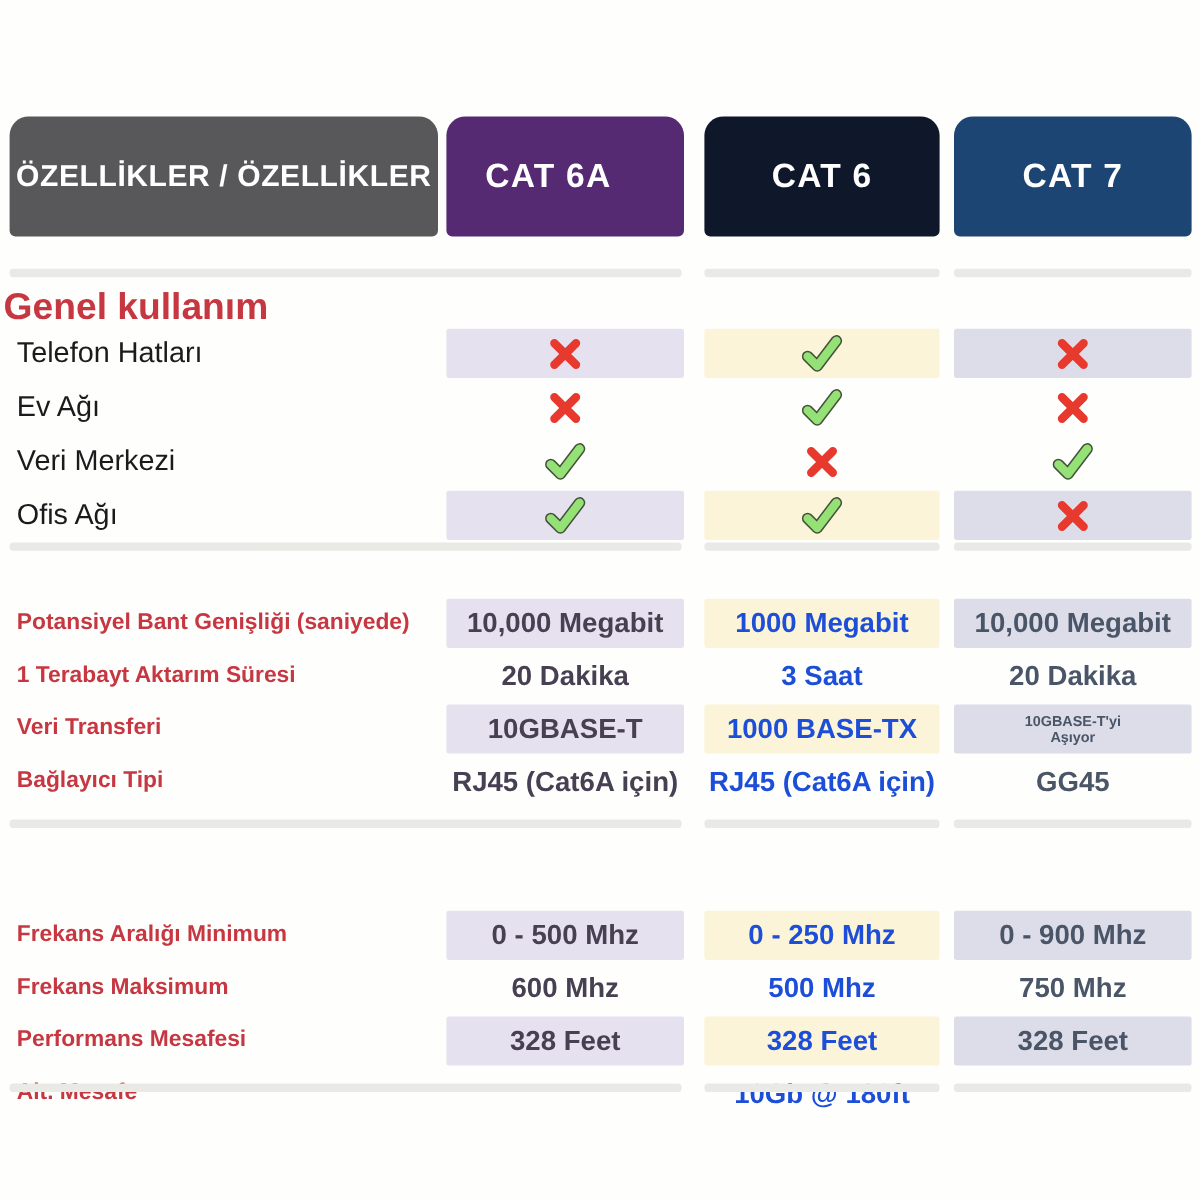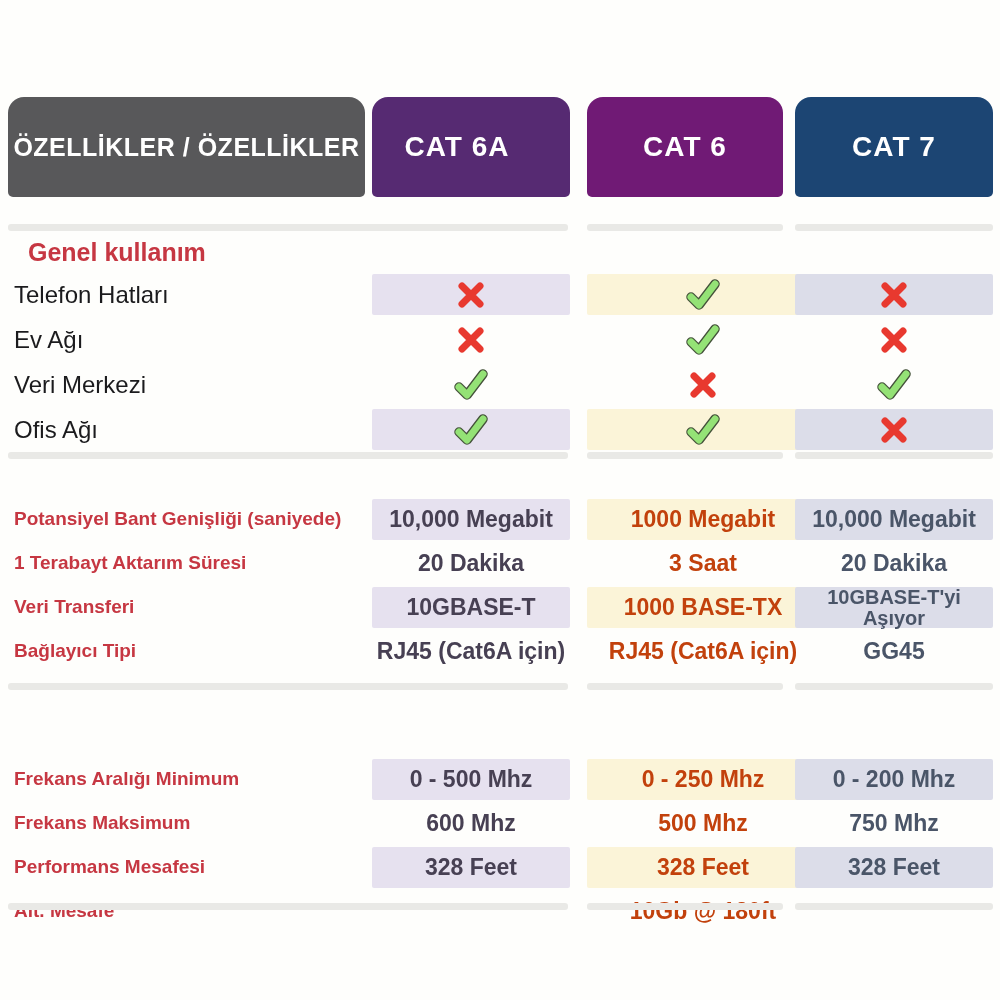--- a/index.html
+++ b/index.html
@@ -12,48 +12,48 @@
   .tab{position:absolute;top:97px;height:100px;display:flex;flex-direction:row;
        border-radius:16px 16px 5px 5px;overflow:hidden;}
   .tab-label{flex:1;display:flex;align-items:center;justify-content:center;
        color:#ffffff;font-weight:bold;font-size:28px;letter-spacing:1px;}
   .tab-strip{height:13px;}
   .tab-features{left:8px;width:357px;background:#58585a;}
   .tab-features .tab-label{font-size:25px;letter-spacing:.5px;}
   .tab-features .tab-strip{background:#6f6f71;}
   .tab-cat6a{left:372px;width:198px;background:#562a72;gap:28px;}
   .tab-cat6a .tab-strip{background:#8a3ca6;}
-  .tab-cat6{left:587px;width:196px;background:#701a75;}
+  .tab-cat6{left:587px;width:196px;background:#0f172a;}
   .tab-cat6 .tab-strip{background:#f4d41e;}
   .tab-cat7{left:795px;width:198px;background:#1c4573;}
   .tab-cat7 .tab-strip{background:#1565a9;}
   
   .div-bar{position:absolute;height:7px;background:#e9e9e6;border-radius:3px;}
   .bar-left{left:8px;width:560px;}
   .bar-mid{left:587px;width:196px;}
   .bar-right{left:795px;width:198px;}
   
   .section{position:absolute;left:0;width:1000px;}
   .row{position:relative;height:45px;}
   .row-s{height:44px;}
   .row-label{position:absolute;left:14px;top:50%;transform:translateY(-50%);
        color:#1b1b1d;font-size:24px;font-weight:500;white-space:nowrap;}
   .row-label-red{color:#c63742;font-size:19px;font-weight:bold;}
-  .section-heading{position:absolute;left:28px;color:#c63742;
-       font-size:25px;font-weight:bold;}
+  .section-heading{position:absolute;left:3px;color:#c63742;
+       font-size:31px;font-weight:bold;}
   .cell{position:absolute;top:2px;height:41px;border-radius:2px;
        display:flex;align-items:center;justify-content:center;text-align:center;
        font-size:23px;font-weight:bold;white-space:pre-line;line-height:1.05;}
   .cell.pos-a{left:372px;width:198px;color:#474053;}
-  .cell.pos-b{left:587px;width:196px;color:#c2410c;padding-left:18px;}
+  .cell.pos-b{left:587px;width:196px;color:#1d4ed8;}
   .cell.pos-c{left:795px;width:198px;color:#4a5568;}
   .bg-a{background:#e6e1ef;}
   .bg-b{background:#fbf4d8;}
   .bg-c{background:#dcdde9;}
-  .cell.small{font-size:20px;}
+  .cell.small{font-size:12px;}
   .cell svg{display:block;}
 </style>
 </head>
 <body>
 
 <div class="page">
 
   <div class="tab tab-features">
     <div class="tab-label">ÖZELLİKLER / ÖZELLİKLER</div>
     <div class="tab-strip"></div>
@@ -168,21 +168,21 @@
 
   <div class="div-bar bar-left" style="top:683px"></div>
   <div class="div-bar bar-mid" style="top:683px"></div>
   <div class="div-bar bar-right" style="top:683px"></div>
 
   <div class="section" style="top:757px">
     <div class="row row-s">
       <span class="row-label row-label-red">Frekans Aralığı Minimum</span>
       <div class="cell pos-a bg-a">0 - 500 Mhz</div>
       <div class="cell pos-b bg-b">0 - 250 Mhz</div>
-      <div class="cell pos-c bg-c">0 - 200 Mhz</div>
+      <div class="cell pos-c bg-c">0 - 900 Mhz</div>
     </div>
     <div class="row row-s">
       <span class="row-label row-label-red">Frekans Maksimum</span>
       <div class="cell pos-a">600 Mhz</div>
       <div class="cell pos-b">500 Mhz</div>
       <div class="cell pos-c">750 Mhz</div>
     </div>
     <div class="row row-s">
       <span class="row-label row-label-red">Performans Mesafesi</span>
       <div class="cell pos-a bg-a">328 Feet</div>

